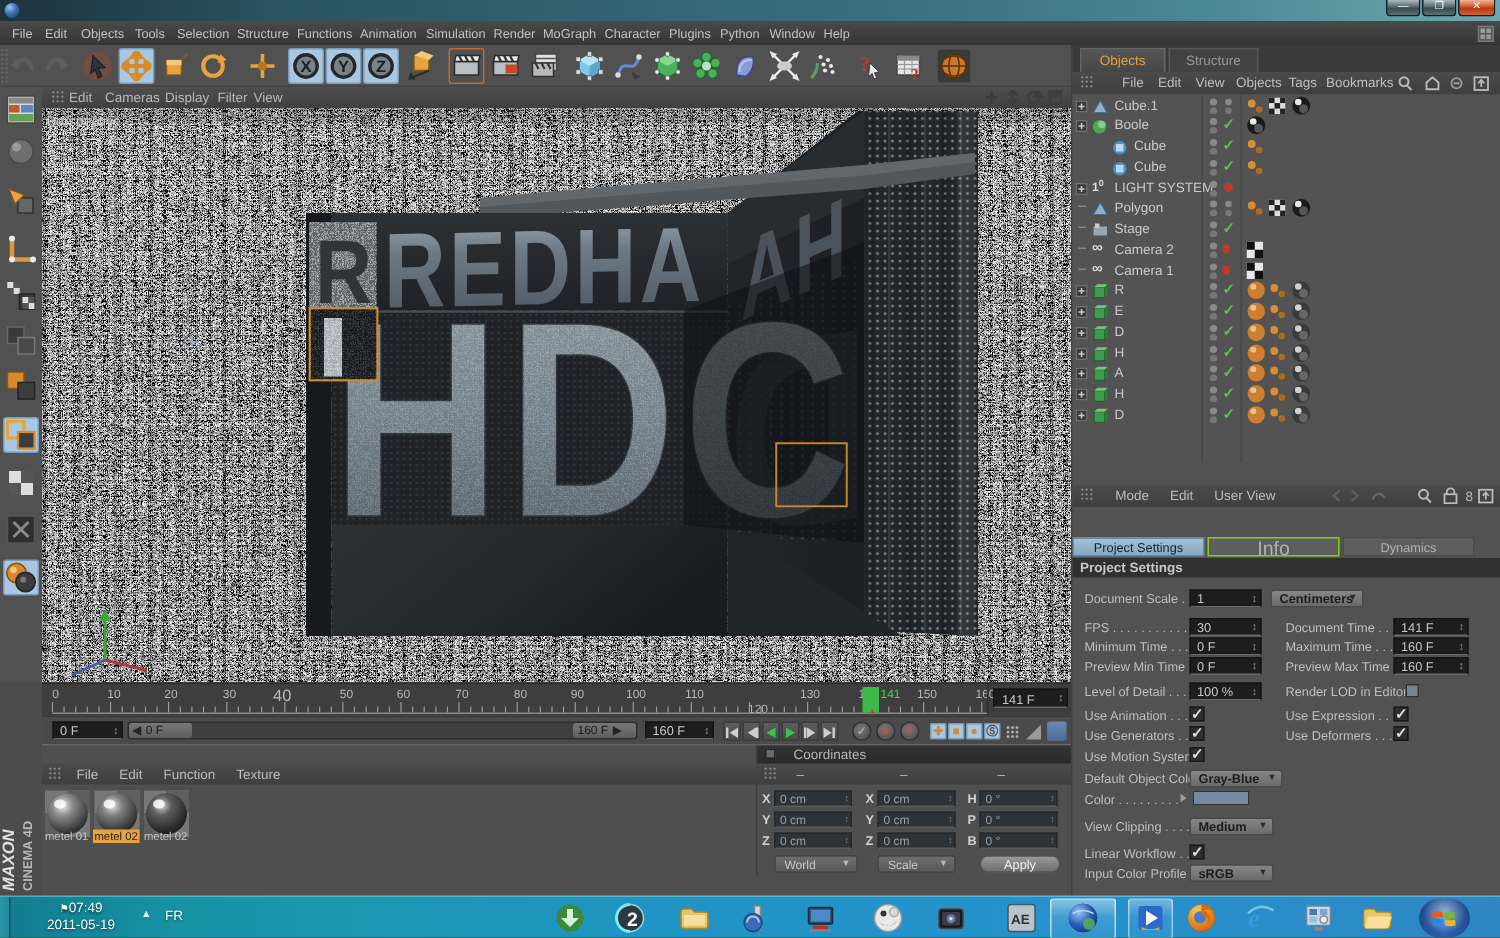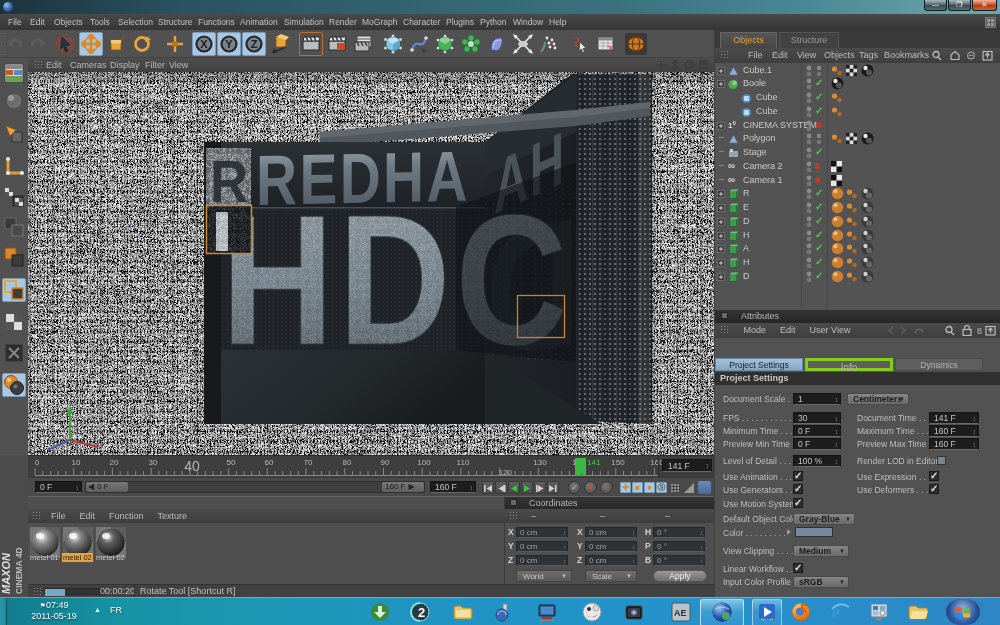--- a/index.html
+++ b/index.html
@@ -600,21 +600,21 @@
           <line x1="100" y1="152" x2="100" y2="160"></line>
         </g>
     <text x="3" y="12" font-size="9.5" fill="#cccccc" font-family="Liberation Sans">Perspective</text>
   </svg>
   </div>
   <div class="abs" id="ruler">
 <div class="abs" style="left:-1px;top:2px;width:20px;text-align:center;color:#b8b8b8;font-size:8px">0</div>
 <div class="abs" style="left:38px;top:2px;width:20px;text-align:center;color:#b8b8b8;font-size:8px">10</div>
 <div class="abs" style="left:76px;top:2px;width:20px;text-align:center;color:#b8b8b8;font-size:8px">20</div>
 <div class="abs" style="left:115px;top:2px;width:20px;text-align:center;color:#b8b8b8;font-size:8px">30</div>
-<div class="abs" style="left:154px;top:2px;width:20px;text-align:center;color:#b8b8b8;font-size:14px">40</div>
+<div class="abs" style="left:154px;top:2px;width:20px;text-align:left;color:#b8b8b8;font-size:11px">40</div>
 <div class="abs" style="left:193px;top:2px;width:20px;text-align:center;color:#b8b8b8;font-size:8px">50</div>
 <div class="abs" style="left:231px;top:2px;width:20px;text-align:center;color:#b8b8b8;font-size:8px">60</div>
 <div class="abs" style="left:270px;top:2px;width:20px;text-align:center;color:#b8b8b8;font-size:8px">70</div>
 <div class="abs" style="left:309px;top:2px;width:20px;text-align:center;color:#b8b8b8;font-size:8px">80</div>
 <div class="abs" style="left:347px;top:2px;width:20px;text-align:center;color:#b8b8b8;font-size:8px">90</div>
 <div class="abs" style="left:386px;top:2px;width:20px;text-align:center;color:#b8b8b8;font-size:8px">100</div>
 <div class="abs" style="left:425px;top:2px;width:20px;text-align:center;color:#b8b8b8;font-size:8px">110</div>
 <div class="abs" style="left:464px;top:12px;width:20px;text-align:right;color:#b8b8b8;font-size:8px">120</div>
 <div class="abs" style="left:502px;top:2px;width:20px;text-align:center;color:#b8b8b8;font-size:8px">130</div>
 <div class="abs" style="left:541px;top:2px;width:20px;text-align:center;color:#b8b8b8;font-size:8px">140</div>
@@ -841,29 +841,20 @@
 <div class="abs" style="left:3px;top:58px;color:#d0d0d0;font-size:8.5px;font-weight:bold">Z</div>
 <div class="abs" style="left:11px;top:58px;width:52px;height:11px;background:#2e3338;border:1px solid #24282c;border-bottom-color:#5a5a5a;color:#9aa0a6;font-size:8px;line-height:10px;padding-left:3px">0 cm<span style="position:absolute;right:1px;top:0;color:#808080;font-size:6px">↕</span></div>
 <div class="abs" style="left:72px;top:58px;color:#d0d0d0;font-size:8.5px;font-weight:bold">Z</div>
 <div class="abs" style="left:80px;top:58px;width:52px;height:11px;background:#2e3338;border:1px solid #24282c;border-bottom-color:#5a5a5a;color:#9aa0a6;font-size:8px;line-height:10px;padding-left:3px">0 cm<span style="position:absolute;right:1px;top:0;color:#808080;font-size:6px">↕</span></div>
 <div class="abs" style="left:140px;top:58px;color:#d0d0d0;font-size:8.5px;font-weight:bold">B</div>
 <div class="abs" style="left:148px;top:58px;width:52px;height:11px;background:#2e3338;border:1px solid #24282c;border-bottom-color:#5a5a5a;color:#9aa0a6;font-size:8px;line-height:10px;padding-left:3px">0 °<span style="position:absolute;right:1px;top:0;color:#808080;font-size:6px">↕</span></div>
 <div class="abs" style="left:11px;top:73px;width:56px;height:12px;background:linear-gradient(#6e6e6e,#585858);border:1px solid #444;border-radius:2px;color:#c8c8c8;font-size:8px;line-height:11px;padding-left:6px">World<span style="position:absolute;right:4px;top:0px;color:#bbb;font-size:6px">▼</span></div>
 <div class="abs" style="left:80px;top:73px;width:52px;height:12px;background:linear-gradient(#6e6e6e,#585858);border:1px solid #444;border-radius:2px;color:#c8c8c8;font-size:8px;line-height:11px;padding-left:6px">Scale<span style="position:absolute;right:4px;top:0px;color:#bbb;font-size:6px">▼</span></div>
 <div class="abs" style="left:148px;top:73px;width:54px;height:12px;background:linear-gradient(#9a9a9a,#6e6e6e);border:1px solid #555;border-radius:6px;color:#f0f0f0;font-size:8.5px;line-height:11px;text-align:center">Apply</div>
 </div>
-  <div class="abs" id="statusbar">
-<span class="grip" style="margin-left:5px;margin-top:2px;position:absolute"></span>
-<div class="abs" style="left:16px;top:3px;width:60px;height:7px;background:#333;border:1px solid #2a2a2a">
-        <div style="width:20px;height:7px;background:#7aa7c8"></div>
-      </div>
-<div class="abs" style="left:72px;top:0">00:00:20</div>
-<div class="abs" style="left:106px;top:0;width:1px;height:13px;background:#2e2e2e"></div>
-<div class="abs" style="left:112px;top:0">Rotate Tool [Shortcut R]</div>
-</div>
   <div class="abs" id="leftstrip">
 <div class="abs" style="left:-25px;top:88px;width:76px;height:26px;transform:rotate(-90deg);transform-origin:center;color:#e0e0e0;font-size:11px;font-weight:bold;font-style:italic;line-height:12px">MAXON<br><span style="font-size:8.5px;font-weight:bold;color:#b8b8b8;font-style:normal">CINEMA&nbsp;4D</span></div>
 </div>
   <div class="abs" id="rightpanel">
 
     <div class="abs" style="left:0;top:0;width:286px;height:18px;background:#3a3a3a"></div>
     <div class="abs" style="left:5px;top:2px;width:57px;height:16px;background:linear-gradient(#565656,#464646);border:1px solid #666;border-bottom:none;color:#e2a33c;font-size:9px;line-height:15px;text-align:center">Objects</div>
     <div class="abs" style="left:64px;top:2px;width:60px;height:16px;background:#424242;border:1px solid #555;border-bottom:none;color:#9a9a9a;font-size:9px;line-height:15px;text-align:center">Structure</div>
     <div class="abs panelmenu" style="left:0;top:18px;width:286px;height:15px;background:linear-gradient(#4b4b4b,#3e3e3e);line-height:15px">
       <span class="grip" style="margin-left:5px"></span>
@@ -972,21 +963,21 @@
             <circle cx="8.5" cy="8" r="2.2" fill="#b06a1e"></circle>
           </svg>
         </div>
 <div class="abs" style="left:0;top:55.5px;width:286px;height:13px">
           <svg class="abs" style="left:2px;top:3px" width="8" height="8">
             <rect x="0.5" y="0.5" width="7" height="7" fill="#3a3a3a" stroke="#777" stroke-width="0.8"></rect>
             <line x1="2" y1="4" x2="6" y2="4" stroke="#ccc" stroke-width="1"></line>
             <line x1="4" y1="2" x2="4" y2="6" stroke="#ccc" stroke-width="1"></line>
           </svg>
           <div class="abs" style="left:13px;top:1px;width:11px;height:11px;color:#ddd;font-size:8px;font-weight:bold">1<span style="font-size:6px;vertical-align:3px">0</span></div>
-          <div class="abs" style="left:28px;top:1px;color:#cacaca;font-size:9px;white-space:nowrap">CINEMA SYSTEM</div>
+          <div class="abs" style="left:28px;top:1px;color:#cacaca;font-size:9px;white-space:nowrap">LIGHT SYSTEM</div>
           <svg class="abs" style="left:90px;top:1px" width="10" height="11">
             <circle cx="4" cy="3" r="2.4" fill="#8a8a8a"></circle>
             <circle cx="4" cy="9" r="2.4" fill="#777"></circle>
           </svg>
           <div class="abs" style="left:101px;top:3px;width:6px;height:6px;border-radius:50%;background:#c03a2a"></div>
         </div>
 <div class="abs" style="left:0;top:69.2px;width:286px;height:13px">
           <div class="abs" style="left:4px;top:5px;width:5px;height:1px;background:#888"></div>
           <svg class="abs" style="left:13px;top:2px" width="11" height="11">
             <polygon points="5.5,1 10,9 1,9" fill="#8fb0cc" stroke="#4a6a88" stroke-width="0.7"></polygon>
@@ -1273,41 +1264,40 @@
             <circle cx="8.5" cy="8" r="2.2" fill="#b06a1e"></circle>
           </svg>
           <svg class="abs" style="left:146px;top:0px" width="13" height="13">
             <circle cx="6.5" cy="6.5" r="6" fill="#3a3a3a"></circle>
             <circle cx="4.5" cy="4" r="2.2" fill="#d0d0d0"></circle>
             <circle cx="8" cy="8.5" r="3" fill="#666"></circle>
           </svg>
         </div>
     </div>
 
-<div class="abs hdr" style="left:0;top:280px;width:286px;height:13px"><span style="position:absolute;left:6px;top:1px;width:7px;height:7px;background:#6a6a6a;border:1px solid #222;margin-top:1px"></span><span style="margin-left:26px">Attributes</span></div>
 <div class="abs panelmenu" style="left:0;top:293px;width:286px;height:15px;background:linear-gradient(#4b4b4b,#3e3e3e);line-height:15px">
   <span class="grip" style="margin-left:5px"></span>
   <span style="margin-left:8px">Mode</span><span style="margin-left:14px">Edit</span><span style="margin-left:14px">User View</span>
   <svg class="abs" style="right:4px;top:2px" width="110" height="11">
     <path d="M6 2 L2 5.5 L6 9" fill="none" stroke="#606060" stroke-width="1.5"></path>
           <path d="M14 2 L18 5.5 L14 9" fill="none" stroke="#606060" stroke-width="1.5"></path>
     <path d="M28 8 C30 3 34 3 36 7" fill="none" stroke="#666" stroke-width="1.4"></path>
     <circle cx="62" cy="4.5" r="3" fill="none" stroke="#bbb" stroke-width="1.3"></circle>
           <line x1="64" y1="7" x2="67" y2="10" stroke="#bbb" stroke-width="1.3"></line>
     <rect x="76" y="4.5" width="8" height="6" fill="none" stroke="#bbb" stroke-width="1.2"></rect>
           <path d="M77.5 4.5 V3 a2.5 2.5 0 0 1 5 0 V4.5" fill="none" stroke="#bbb" stroke-width="1.2"></path>
     <text x="90" y="9" font-size="9" fill="#bbb">8</text>
     <rect x="99" y="1.5" width="9" height="8.5" fill="none" stroke="#bbb" stroke-width="1.2"></rect>
           <line x1="103.5" y1="8" x2="103.5" y2="3.5" stroke="#bbb" stroke-width="1.2"></line>
           <polyline points="101.5,5.5 103.5,3.2 105.5,5.5" fill="none" stroke="#bbb" stroke-width="1.2"></polyline>
   </svg>
 </div>
 <div class="abs" style="left:0;top:327px;width:286px;height:14px;background:#525252">
   <div class="abs" style="left:0px;top:1px;width:88px;height:13px;background:linear-gradient(#a4c0d8,#86a8c4);color:#14222e;font-size:8.5px;line-height:13px;text-align:center;border:1px solid #6a8aa4">Project Settings</div>
-  <div class="abs" style="left:90px;top:1px;width:88px;height:13px;background:#5e5e5e;color:#b2b2b2;font-size:10px;line-height:13px;text-align:center;border:3px solid #84cc16">Info</div>
+  <div class="abs" style="left:90px;top:1px;width:88px;height:13px;background:#5e5e5e;color:#b2b2b2;font-size:13px;line-height:13px;text-align:center;border:1px solid #84cc16">Info</div>
   <div class="abs" style="left:180px;top:1px;width:88px;height:13px;background:#5e5e5e;color:#b2b2b2;font-size:8.5px;line-height:13px;text-align:center;border:1px solid #4a4a4a">Dynamics</div>
 </div>
 <div class="abs" style="left:0;top:342px;width:286px;height:13px;background:#303030;color:#c8c8c8;font-size:9px;font-weight:bold;line-height:13px"><span style="margin-left:5px">Project Settings</span></div>
 <div class="abs" style="left:8px;top:364px;width:74px;height:11px;color:#bfbfbf;font-size:8.5px;white-space:nowrap;overflow:hidden">Document Scale . . . . . . . . . . . . . . . .</div>
 <div class="abs" style="left:78px;top:363px;width:48px;height:12px;background:#1d1d1d;border:1px solid #141414;border-bottom-color:#6a6a6a;color:#c6c6c6;font-size:8.5px;line-height:11px;padding-left:4px">1<span style="position:absolute;right:2px;top:0;color:#909090;font-size:7px">↕</span></div>
 <div class="abs" style="left:132px;top:363px;width:62px;height:12px;background:linear-gradient(#868686,#6a6a6a);border:1px solid #4a4a4a;border-radius:2px;color:#1d1d1d;font-size:8.5px;line-height:11px;padding-left:5px;font-weight:bold">Centimeters<span style="position:absolute;right:3px;top:0px;color:#2a2a2a;font-size:6px">▼</span></div>
 <div class="abs" style="left:8px;top:383px;width:74px;height:11px;color:#bfbfbf;font-size:8.5px;white-space:nowrap;overflow:hidden">FPS . . . . . . . . . . . . . . . .</div>
 <div class="abs" style="left:78px;top:382px;width:48px;height:12px;background:#1d1d1d;border:1px solid #141414;border-bottom-color:#6a6a6a;color:#c6c6c6;font-size:8.5px;line-height:11px;padding-left:4px">30<span style="position:absolute;right:2px;top:0;color:#909090;font-size:7px">↕</span></div>
 <div class="abs" style="left:142px;top:383px;width:74px;height:11px;color:#bfbfbf;font-size:8.5px;white-space:nowrap;overflow:hidden">Document Time . . . . . . . . . . . . . . . .</div>
 <div class="abs" style="left:214px;top:382px;width:50px;height:12px;background:#1d1d1d;border:1px solid #141414;border-bottom-color:#6a6a6a;color:#c6c6c6;font-size:8.5px;line-height:11px;padding-left:4px">141 F<span style="position:absolute;right:2px;top:0;color:#909090;font-size:7px">↕</span></div>

